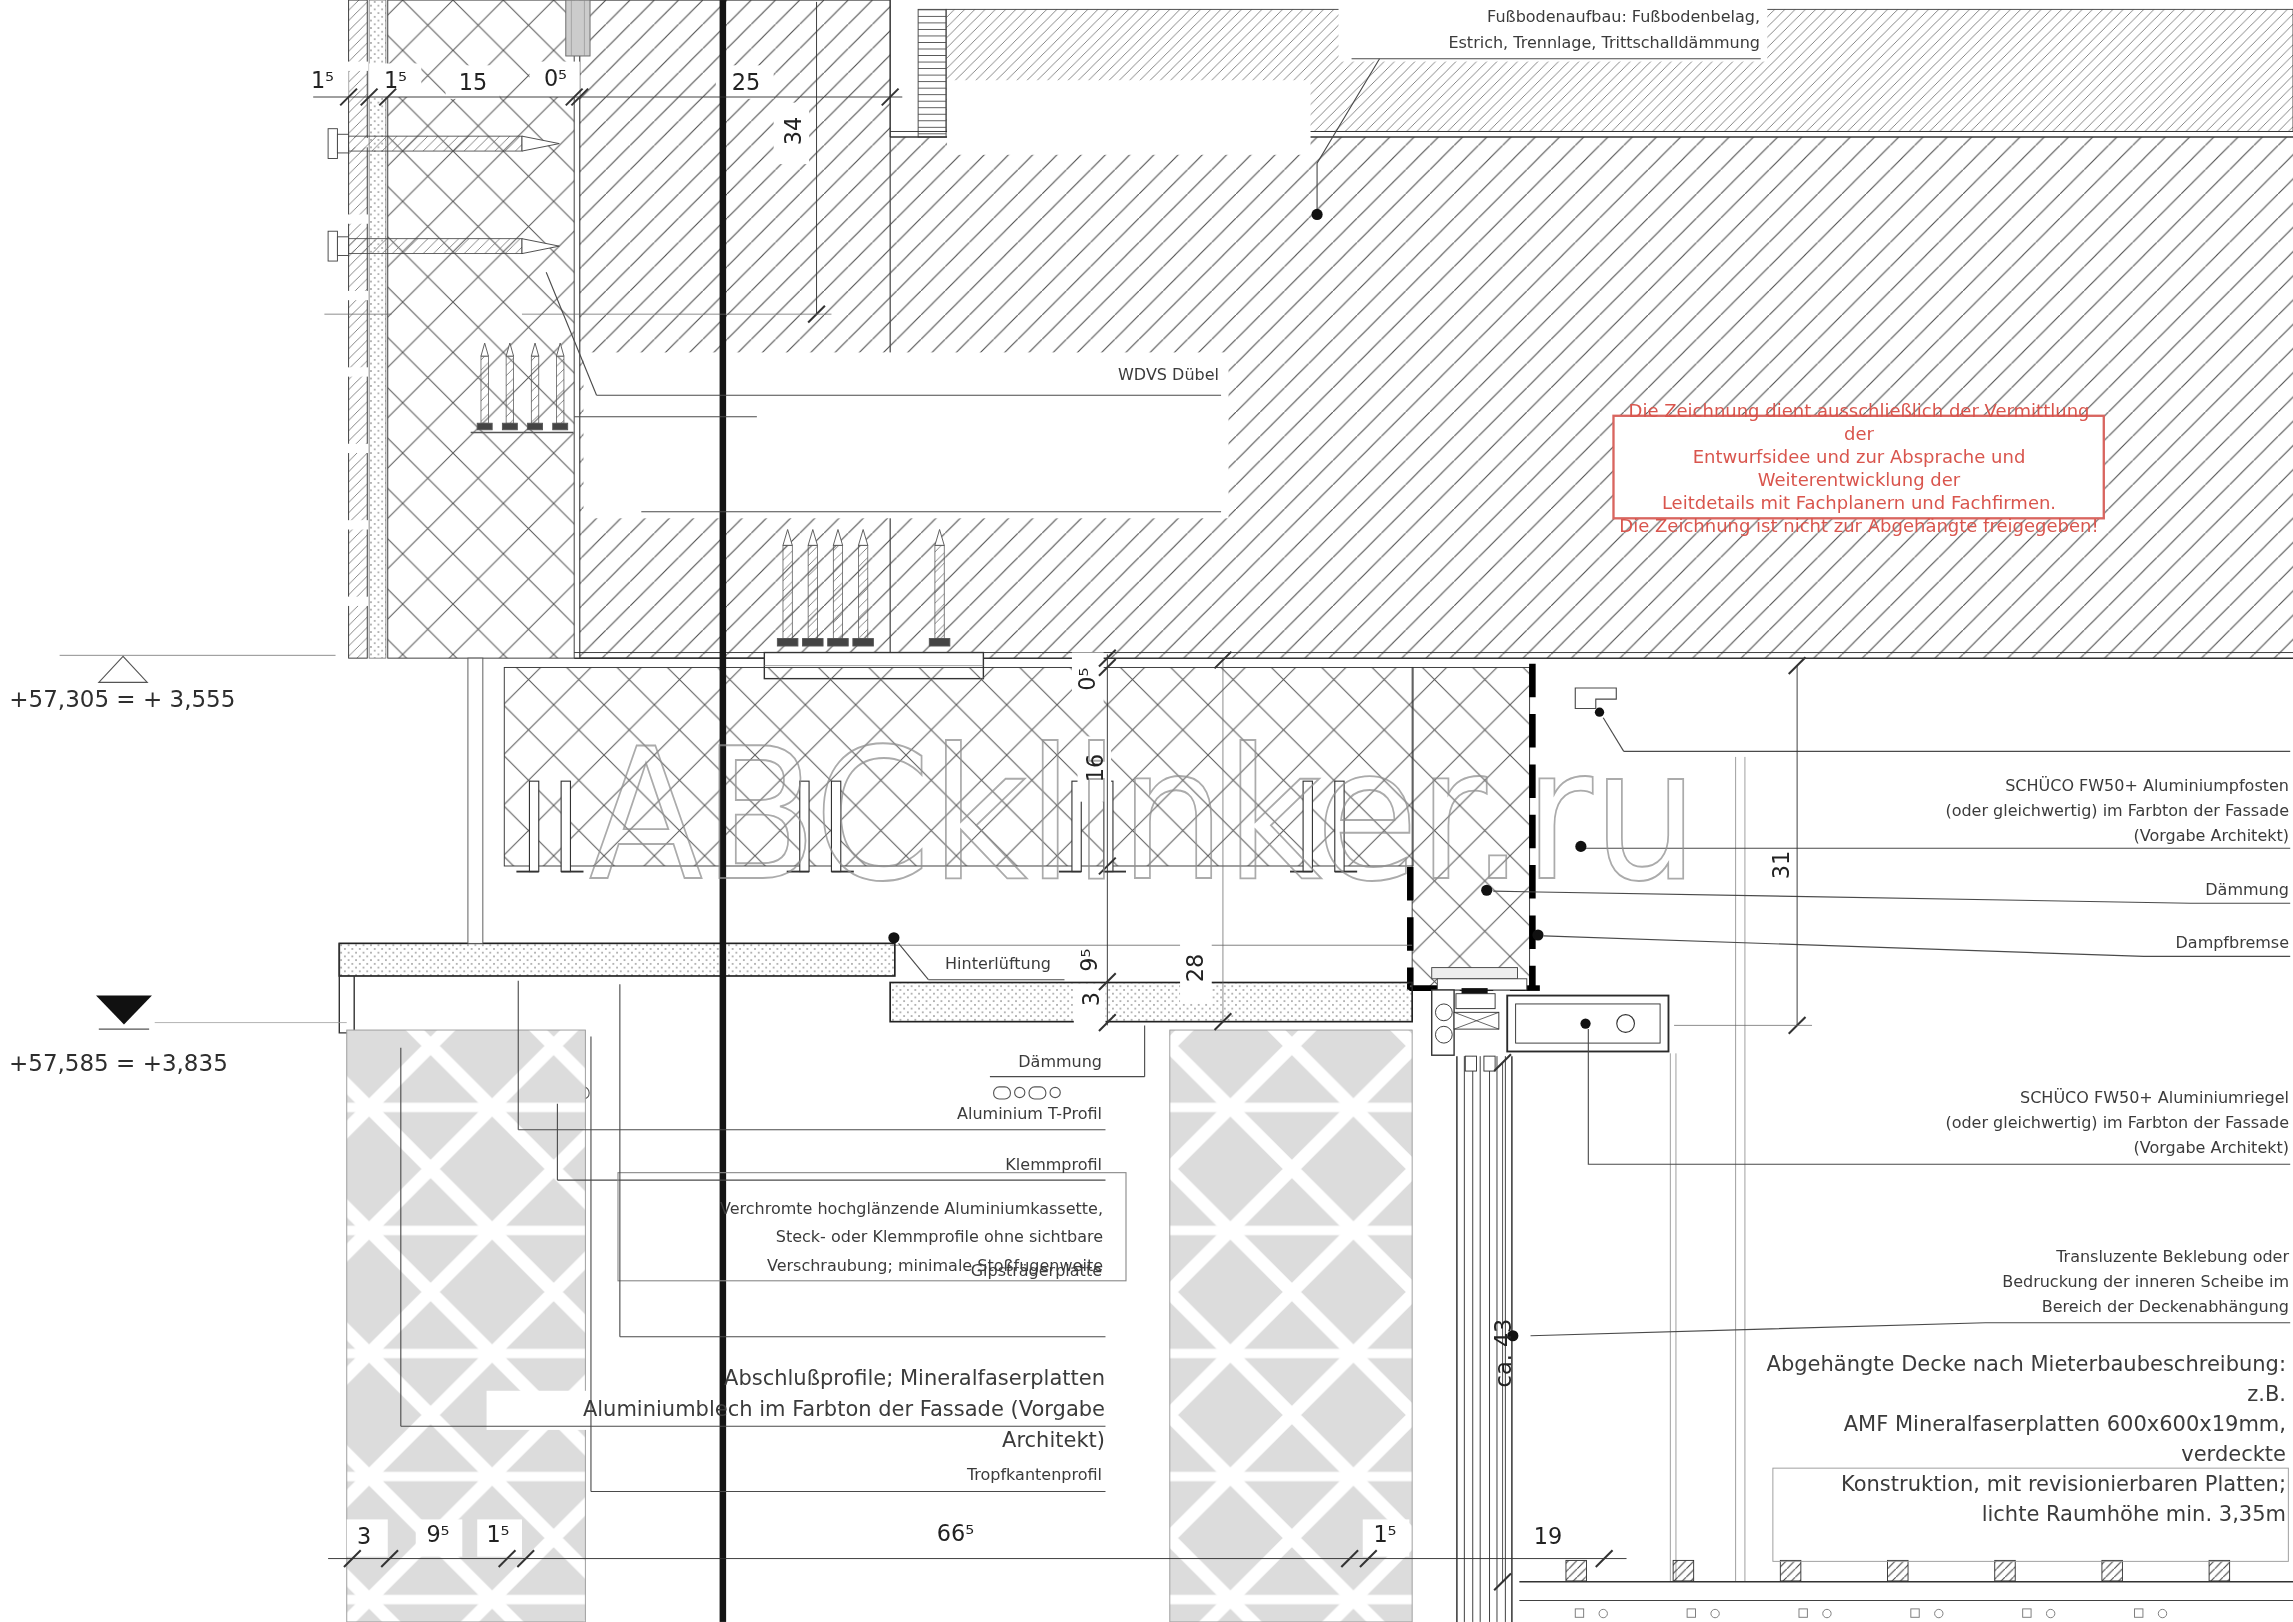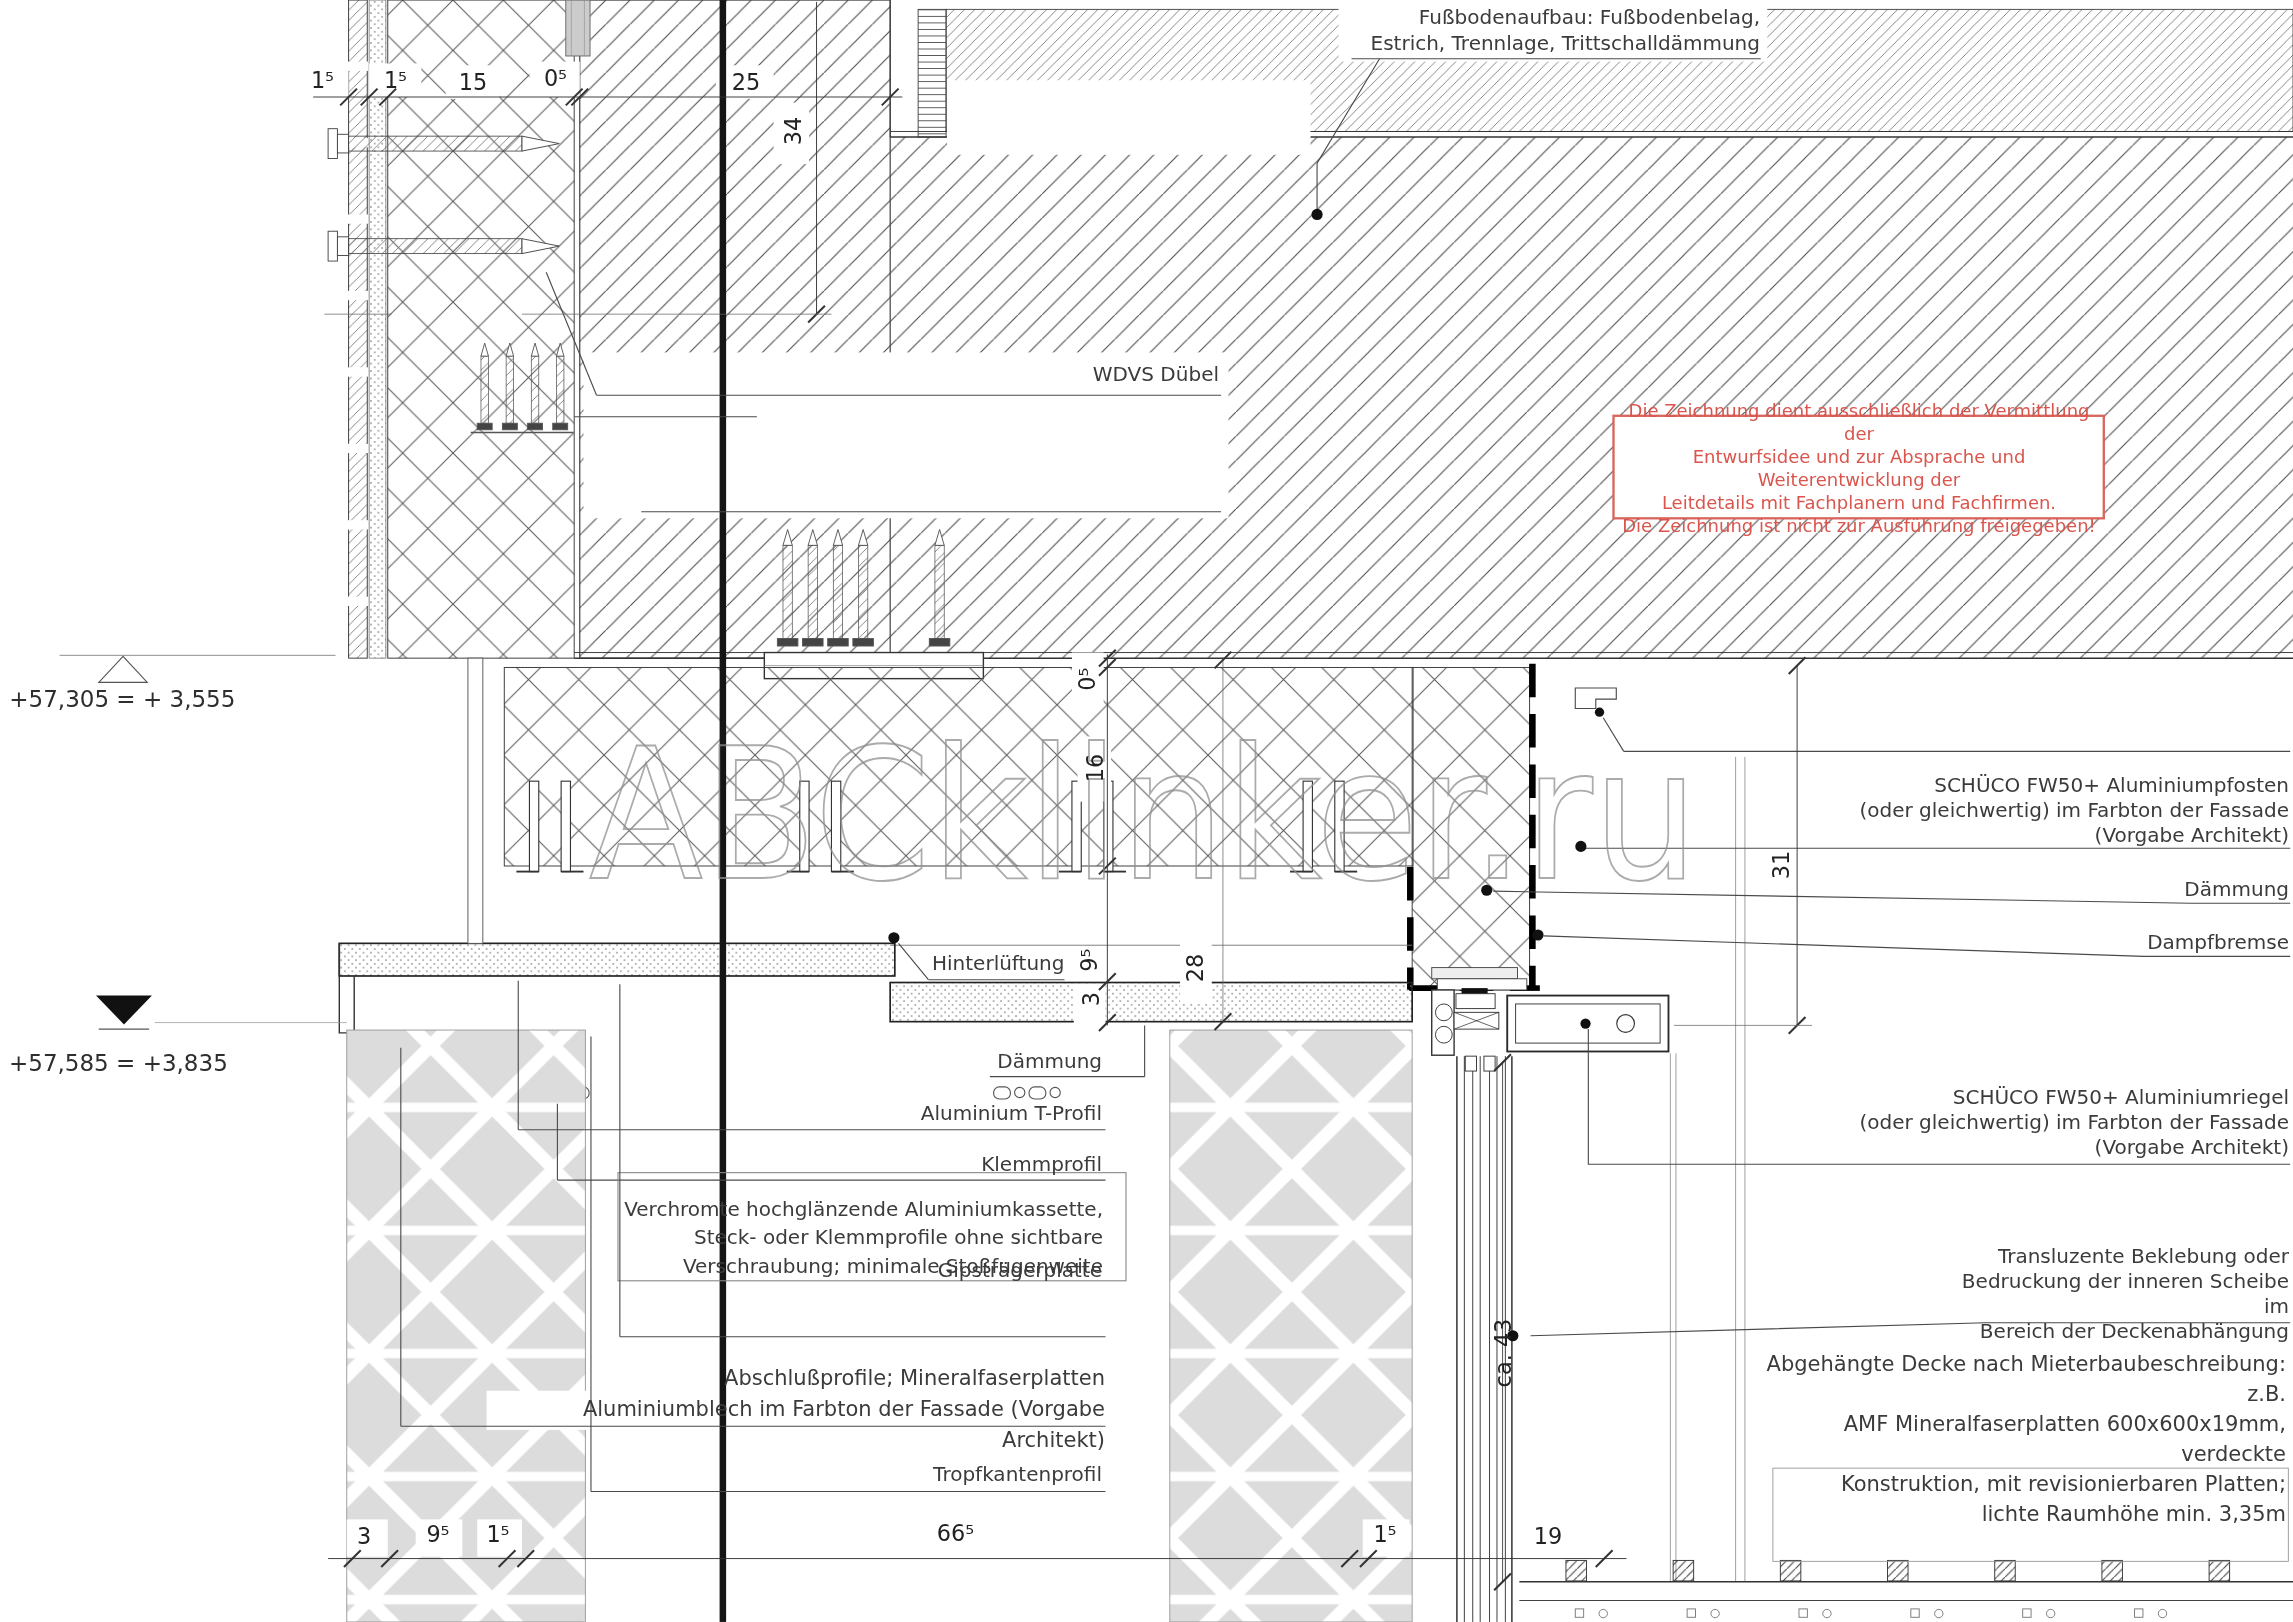--- a/index.html
+++ b/index.html
@@ -1,19 +1,19 @@
 <!DOCTYPE html>
 <html style="font-size:15px"><head>
 <meta charset="utf-8">
 <style>
   html,body{margin:0;padding:0;background:#fff;}
   #canvas{position:relative;width:2293px;height:1622px;background:#fff;overflow:hidden;
           font-family:"DejaVu Sans","Liberation Sans",sans-serif;}
   svg{position:absolute;left:0;top:0;}
-  .t{position:absolute;font-size:20px;line-height:25px;color:#3b3b3b;white-space:pre-line;}
+  .t{position:absolute;font-size:16px;line-height:25px;color:#3b3b3b;white-space:pre-line;}
   .r{text-align:right;}
   .c{text-align:center;}
   .dim{position:absolute;font-size:22.4px;color:#222;white-space:nowrap;text-align:center;}
   .rot{display:flex;align-items:center;justify-content:center;transform:rotate(-90deg);transform-origin:center;}
   .warn{position:absolute;left:1614px;top:416px;width:490px;height:103px;display:flex;align-items:center;justify-content:center;
         font-size:18px;line-height:23px;color:#d9554d;text-align:center;white-space:pre-line;}
   .lvl{position:absolute;font-size:23px;color:#2e2e2e;white-space:nowrap;}
 </style>
 </head>
 <body>
@@ -353,21 +353,21 @@
 
   <text x="632" y="942" textLength="1190" lengthAdjust="spacingAndGlyphs" font-family="DejaVu Sans, Liberation Sans, sans-serif" font-size="196" fill="none" stroke="#8f8f8f" stroke-width="2" opacity="0.75">ABCklinker.ru</text>
 </svg>
 
 <div class="t r" style="left:1333px;top:3.7px;width:427px;line-height:26px;">Fußbodenaufbau: Fußbodenbelag,
 Estrich, Trennlage, Trittschalldämmung</div>
 <div class="t r" style="left:932px;top:362px;width:287px;">WDVS Dübel</div>
 <div class="warn">Die Zeichnung dient ausschließlich der Vermittlung der
 Entwurfsidee und zur Absprache und Weiterentwicklung der
 Leitdetails mit Fachplanern und Fachfirmen.
-Die Zeichnung ist nicht zur Ausführung freigegeben!</div>
+Die Zeichnung ist nicht zur Abgehängte freigegeben!</div>
 <div class="t r" style="left:1857px;top:773px;width:432px;">SCHÜCO FW50+ Aluminiumpfosten
 (oder gleichwertig) im Farbton der Fassade
 (Vorgabe Architekt)</div>
 <div class="t r" style="left:2098px;top:877px;width:191px;">Dämmung</div>
 <div class="t r" style="left:2098px;top:930px;width:191px;">Dampfbremse</div>
 <div class="t r" style="left:1857px;top:1085px;width:432px;">SCHÜCO FW50+ Aluminiumriegel
 (oder gleichwertig) im Farbton der Fassade
 (Vorgabe Architekt)</div>
 <div class="t r" style="left:1939px;top:1244px;width:350px;">Transluzente Beklebung oder
 Bedruckung der inneren Scheibe im

